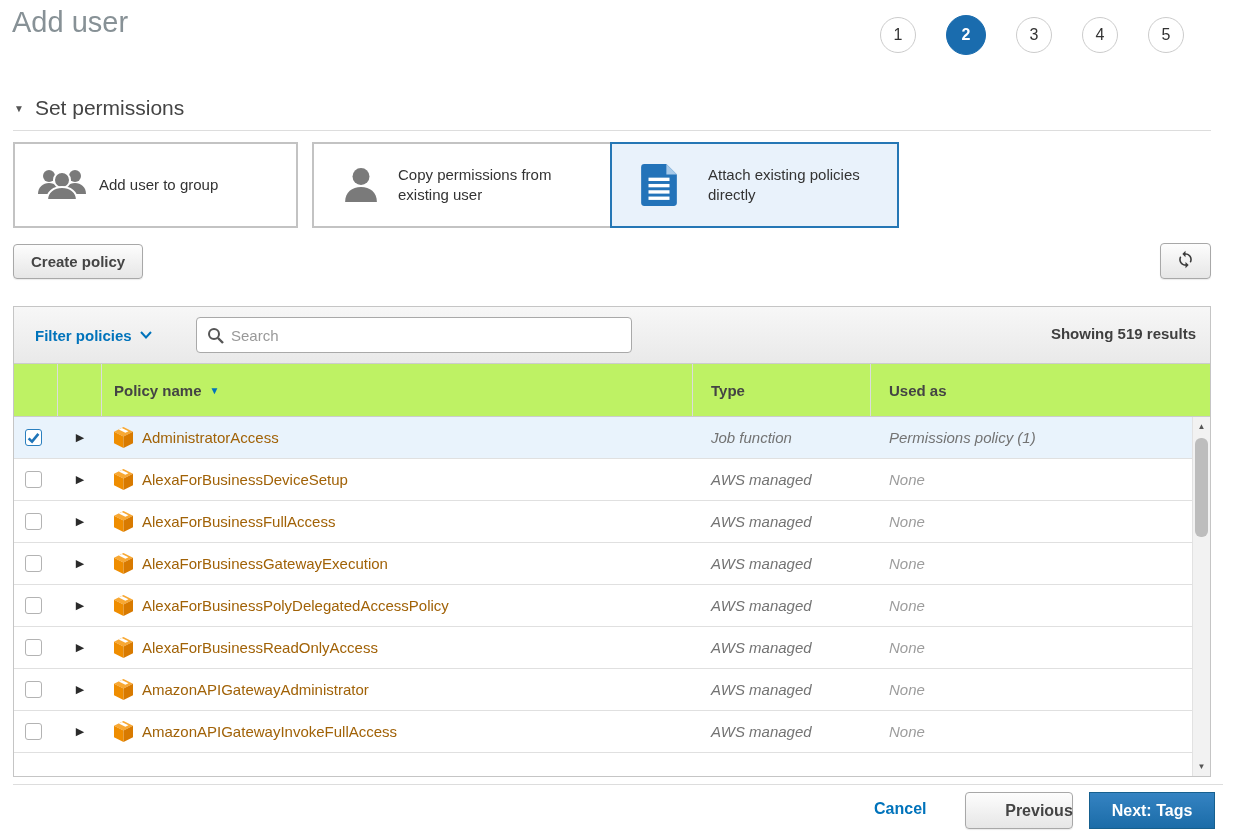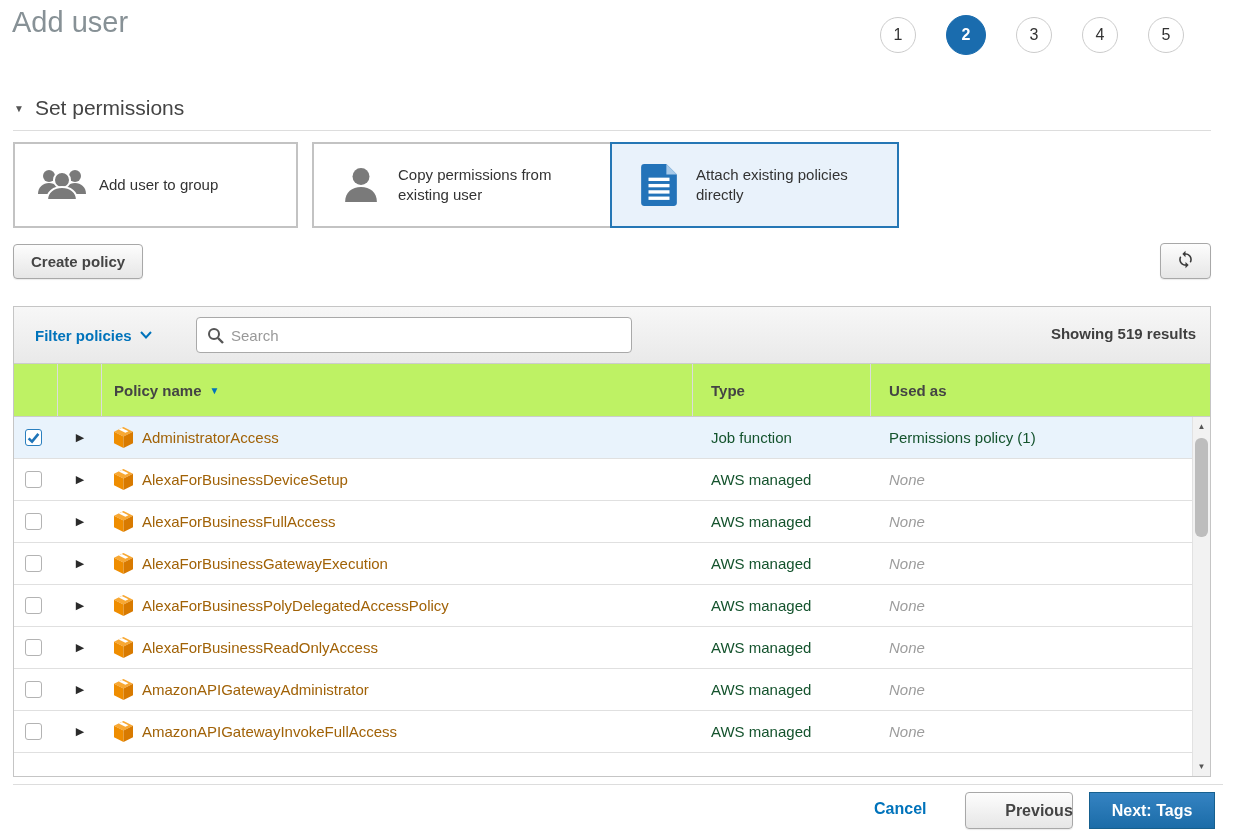--- a/index.html
+++ b/index.html
@@ -17,21 +17,21 @@
 
   
   .section-head { left:14px; top:96px; display:flex; align-items:center; gap:11px; }
   .tri-down { font-size:10px; color:#555; }
   .section-title { font-size:21px; color:#444; }
   .section-divider { left:13px; top:130px; width:1198px; height:1px; background:#ddd; }
 
   
   .card { top:142px; height:86px; border:2px solid #c3c3c3; background:#fff;
     display:flex; align-items:center; cursor:pointer; }
-  .card.selected { border-color:#2577b5; background:#e9f2fb; }
+  .card.selected { border-color:#2577b5; background:#e9f2fb;gap:12px; }
   #card-0 { left:13px;  width:285px; }
   #card-1 { left:312px; width:342px; }
   #card-2 { left:610px; width:289px; }
   .card .icon-box { width:58px; margin-left:18px; display:flex; justify-content:center; }
   .card .card-label { font-size:15px; color:#333; line-height:1.35; max-width:185px; margin-left:8px; }
 
   
   .btn-default { border:1px solid #a8a8a8; border-radius:4px;
     background:linear-gradient(#fdfdfd,#e6e6e6); box-shadow:0 1px 1px rgba(0,0,0,.08);
     font-weight:bold; font-size:15px; color:#444; display:flex; align-items:center; justify-content:center; cursor:pointer; }
@@ -67,21 +67,21 @@
   .tbody { position:absolute; left:0; top:110px; right:0; bottom:0; overflow:hidden; }
   .row { display:grid; grid-template-columns:44px 44px 591px 178px 1fr; height:42px;
     align-items:center; border-bottom:1px solid #e0e0e0; padding-right:18px; background:#fff; }
   .row.selected { background:#e9f3fc; }
   .cb { width:17px; height:17px; margin-left:11px; border:1px solid #b3b3b3; border-radius:3px;
     background:#fff; display:flex; align-items:center; justify-content:center; cursor:pointer; }
   .cb.checked { border-color:#2a7fbf; }
   .expander { font-size:11px; color:#2b2b2b; text-align:center; cursor:pointer; }
   .name-cell { display:flex; align-items:center; gap:9px; padding-left:12px; }
   .policy-link { color:#a16207; font-size:15px; text-decoration:none; cursor:pointer; }
-  .type-cell, .used-cell { font-size:15px; color:#14532d; padding-left:18px; }
+  .type-cell, .used-cell { font-size:15px; color:#737373; padding-left:18px;font-style:italic; }
   .used-cell.none { color:#9d9d9d; font-style:italic; }
 
   
   .vscroll { position:absolute; right:0; top:110px; bottom:0; width:18px;
     background:#f2f2f2; border-left:1px solid #e2e2e2; }
   .vscroll .arr { position:absolute; left:0; width:100%; text-align:center; font-size:8px; color:#555; }
   .arr.up { top:5px; } .arr.down { bottom:5px; }
   .thumb { position:absolute; left:2px; top:21px; width:13px; height:99px; background:#bdbdbd; border-radius:6px; }
 
   

